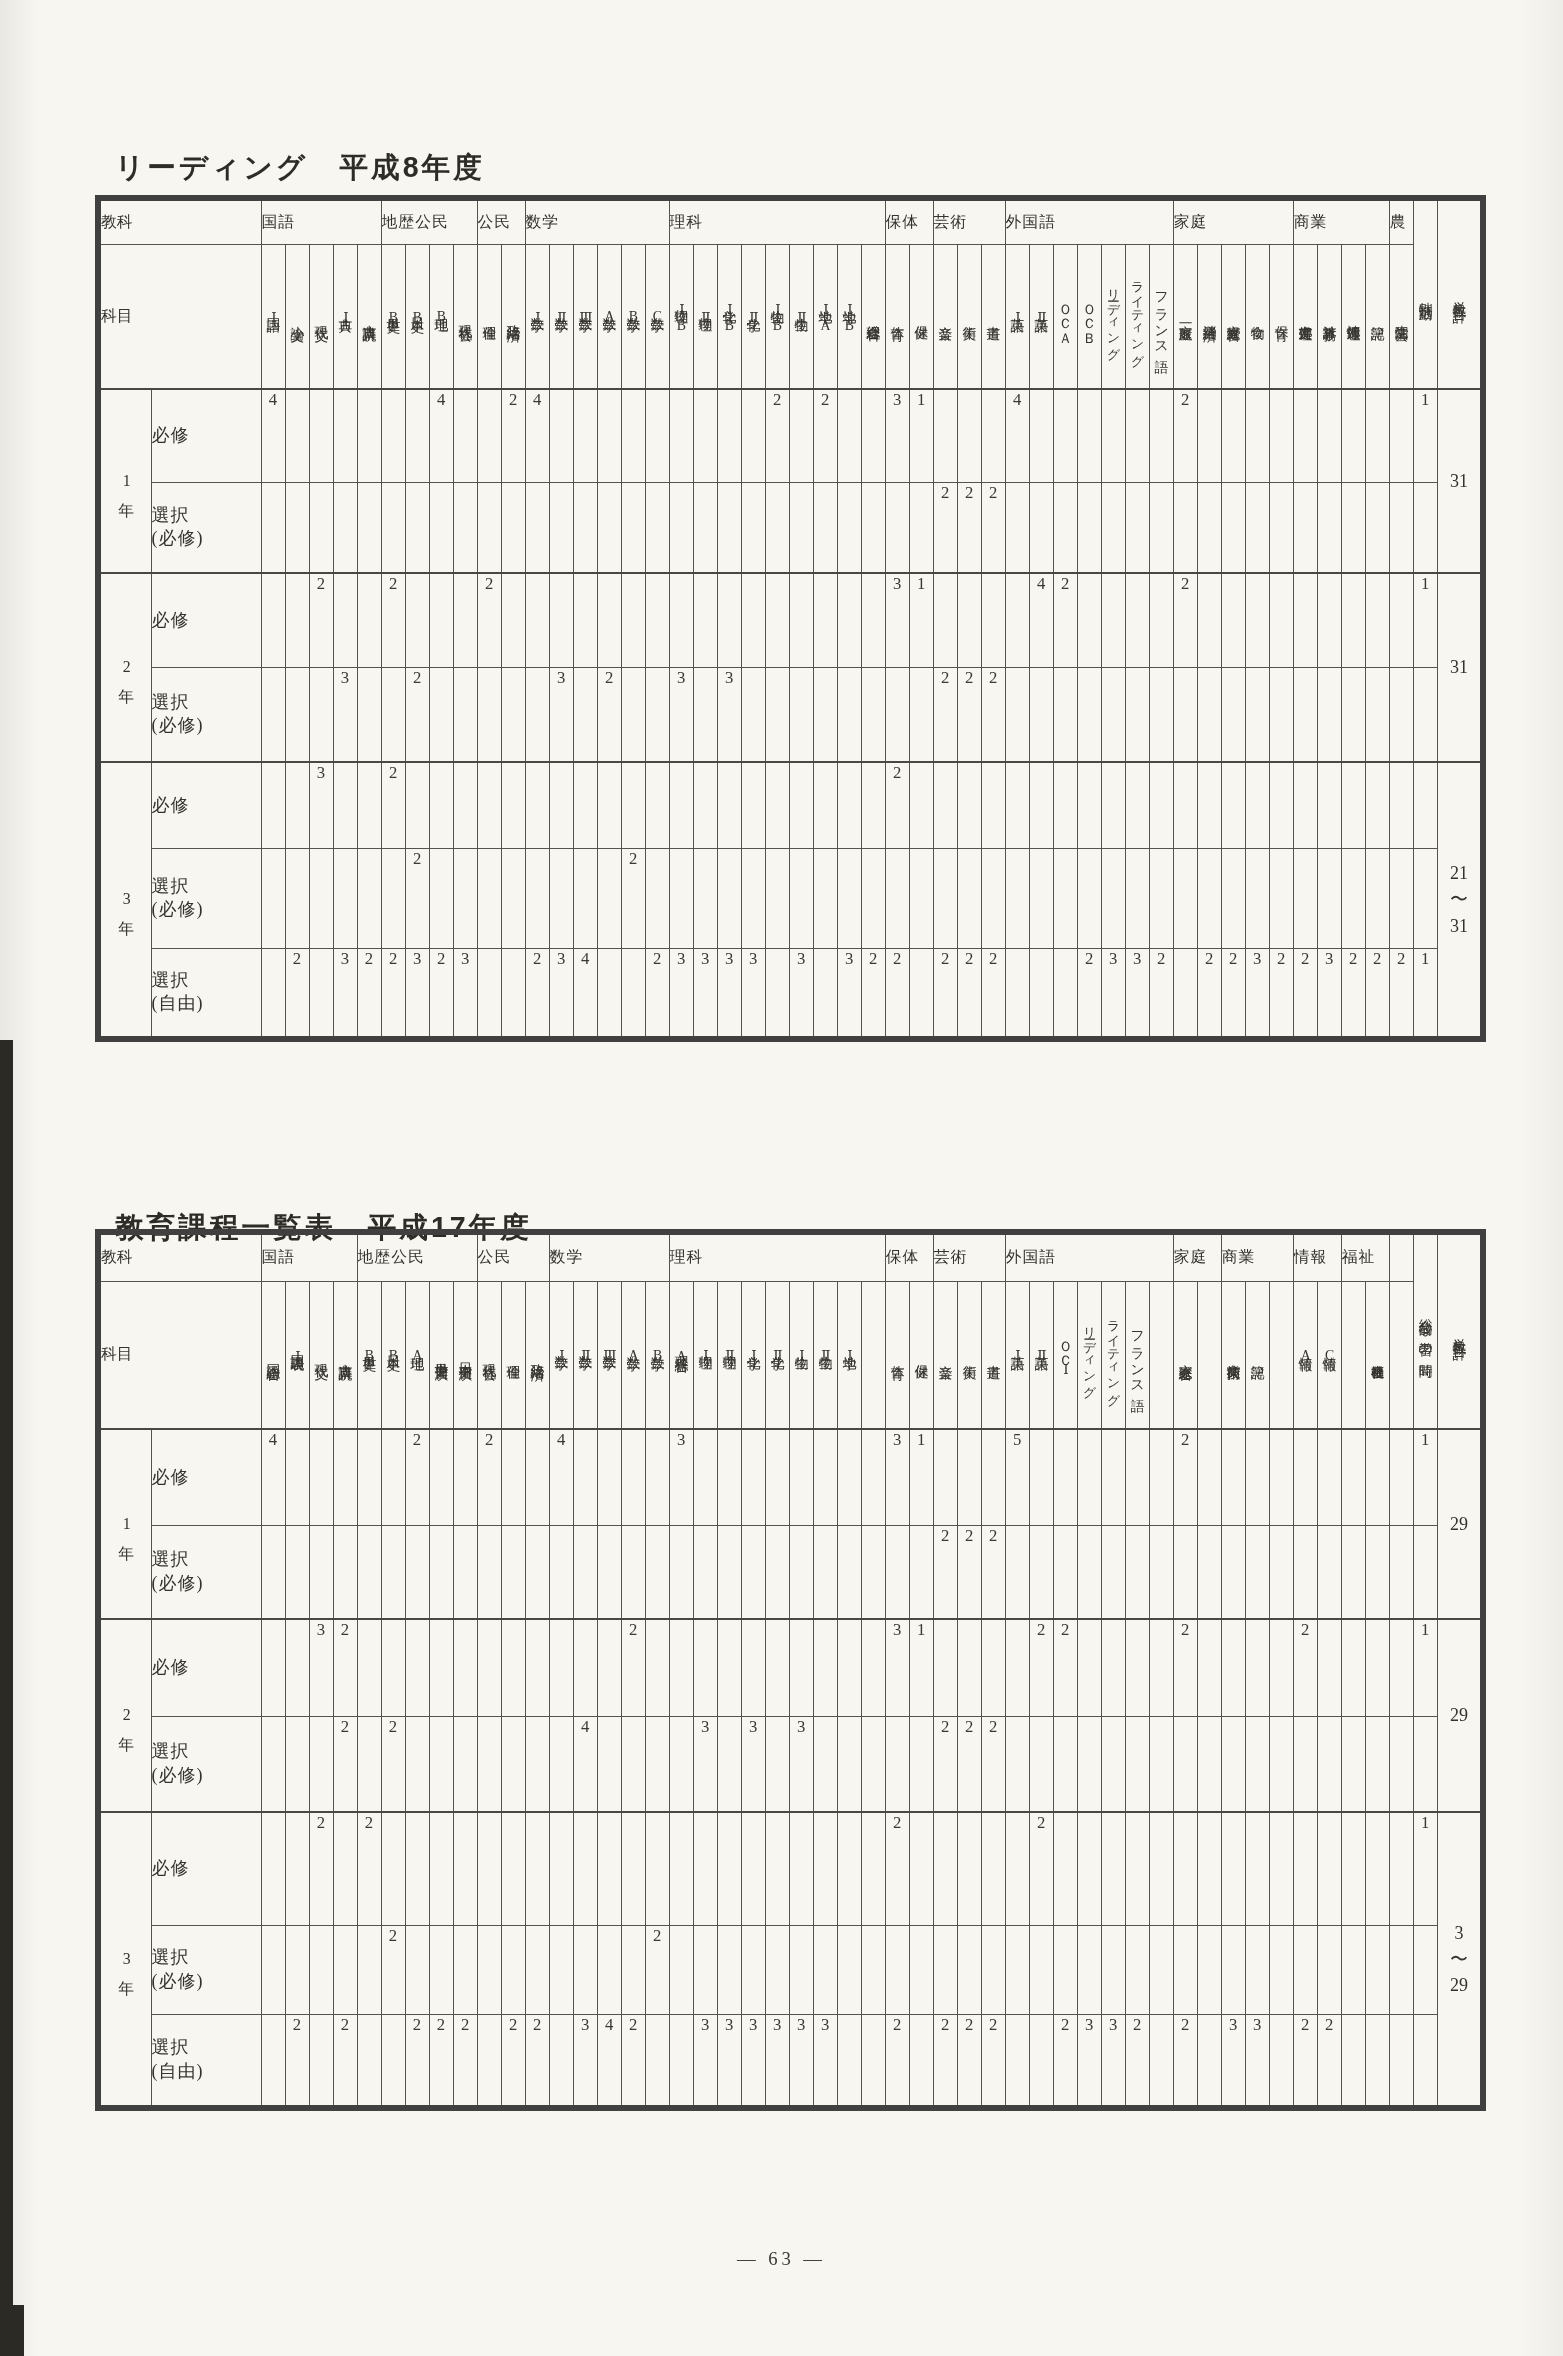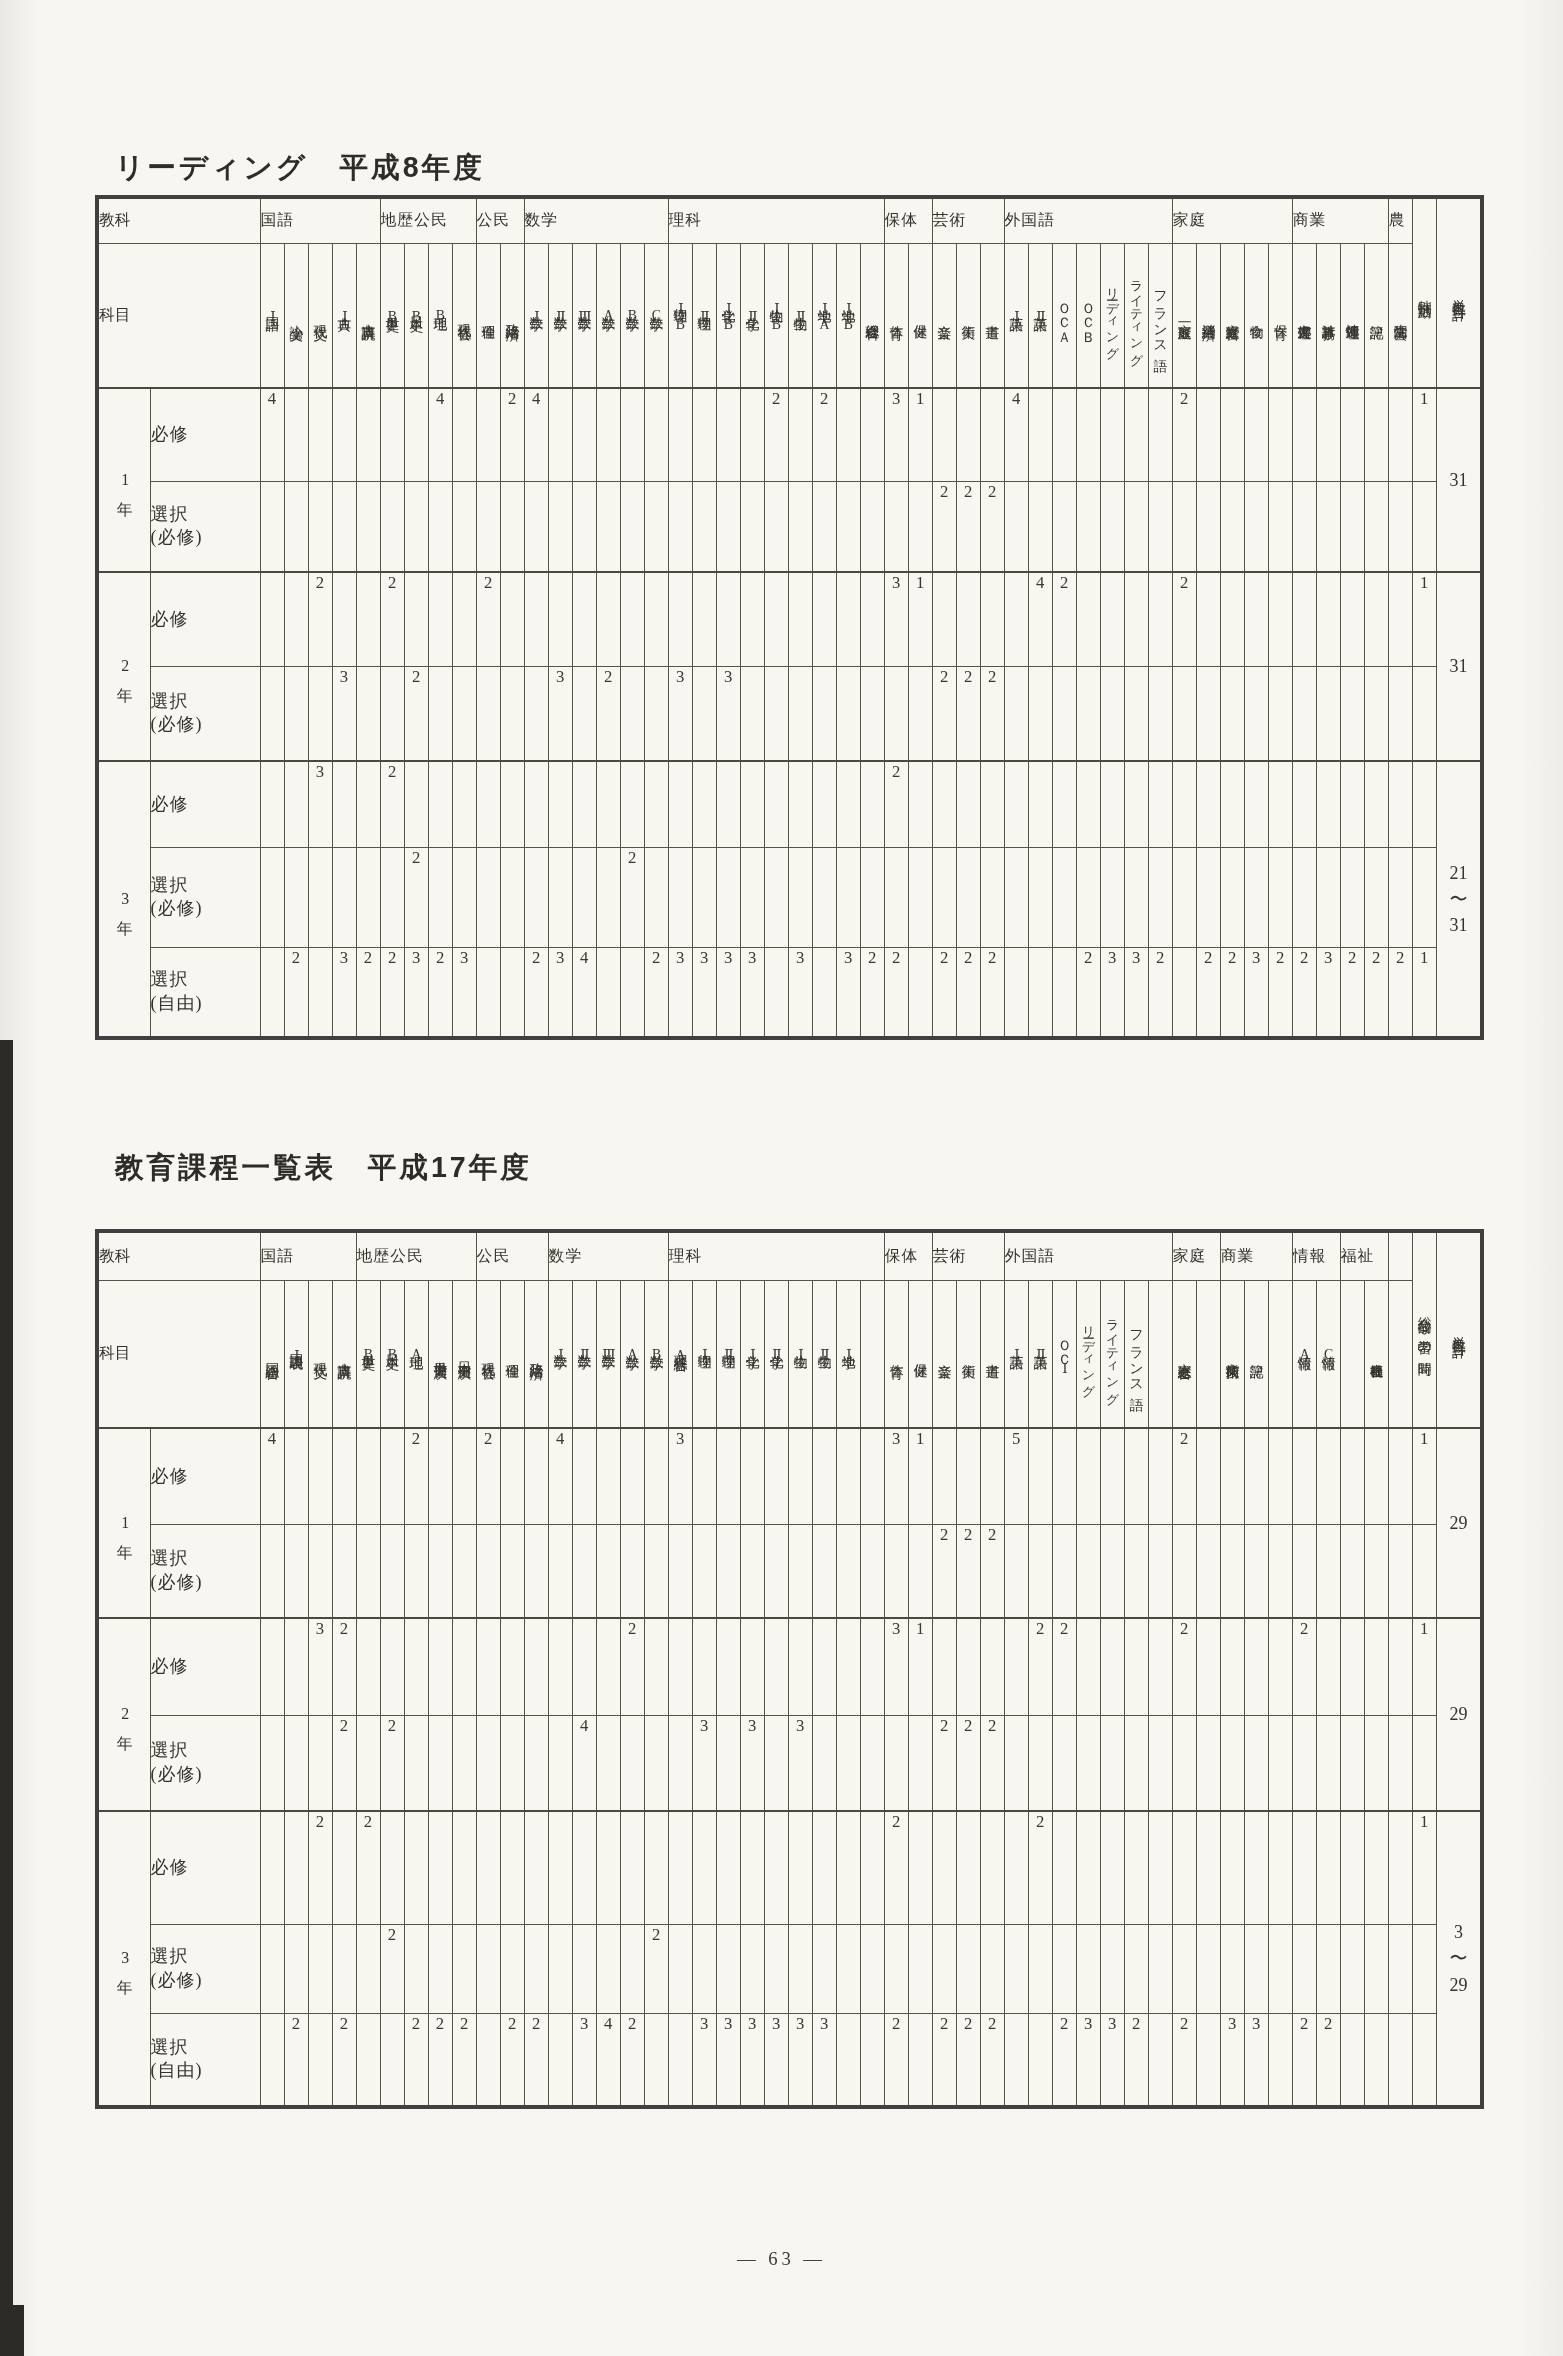--- a/index.html
+++ b/index.html
@@ -22,21 +22,21 @@
   }
   table.curr{
     position:absolute;left:95px;
     border-collapse:collapse;table-layout:fixed;
     background:transparent;
   }
   table.curr th,table.curr td{
     border:1px solid #56534b;padding:0;margin:0;
     font-weight:normal;overflow:hidden;
   }
-  table.curr{border:4px solid #404040;}
+  table.curr{border:6px solid #404040;}
   thead tr.r2 th{border-bottom:2px solid #4a4841;}
   tr.ystart td,tr.ystart th{border-top:2px solid #4a4841;}
   th.corner{ text-align:left;vertical-align:middle;padding-left:6.9px;font-size:15.8px;}
   th.g{ text-align:left;vertical-align:middle;padding-left:4.9px;font-size:15.8px;letter-spacing:1px;white-space:nowrap;}
   th.v{
     writing-mode:vertical-rl;text-orientation:upright;
     vertical-align:middle;text-align:center;
     font-size:13.8px;line-height:1.0;letter-spacing:1px;padding:3.9px 0;
   }
   th.v.long{font-size:12.8px;letter-spacing:0;}
@@ -570,21 +570,21 @@
         <td class="c">2</td>
         <td class="c">3</td>
         <td class="c">2</td>
         <td class="c">2</td>
         <td class="c">2</td>
         <td class="c">1</td>
       </tr>
     </tbody>
   </table>
 
-<div class="sheet-title" style="top:1148px;">教育課程一覧表　平成17年度</div>
+<div class="sheet-title" style="top:1208px;">教育課程一覧表　平成17年度</div>
 <table class="curr" style="top:1229px;width:1373px;">
     <colgroup>
       <col style="width: 53px;">
       <col style="width: 110px;">
       <col style="width: 24px;">
       <col style="width: 24px;">
       <col style="width: 24px;">
       <col style="width: 24px;">
       <col style="width: 24px;">
       <col style="width: 24px;">

